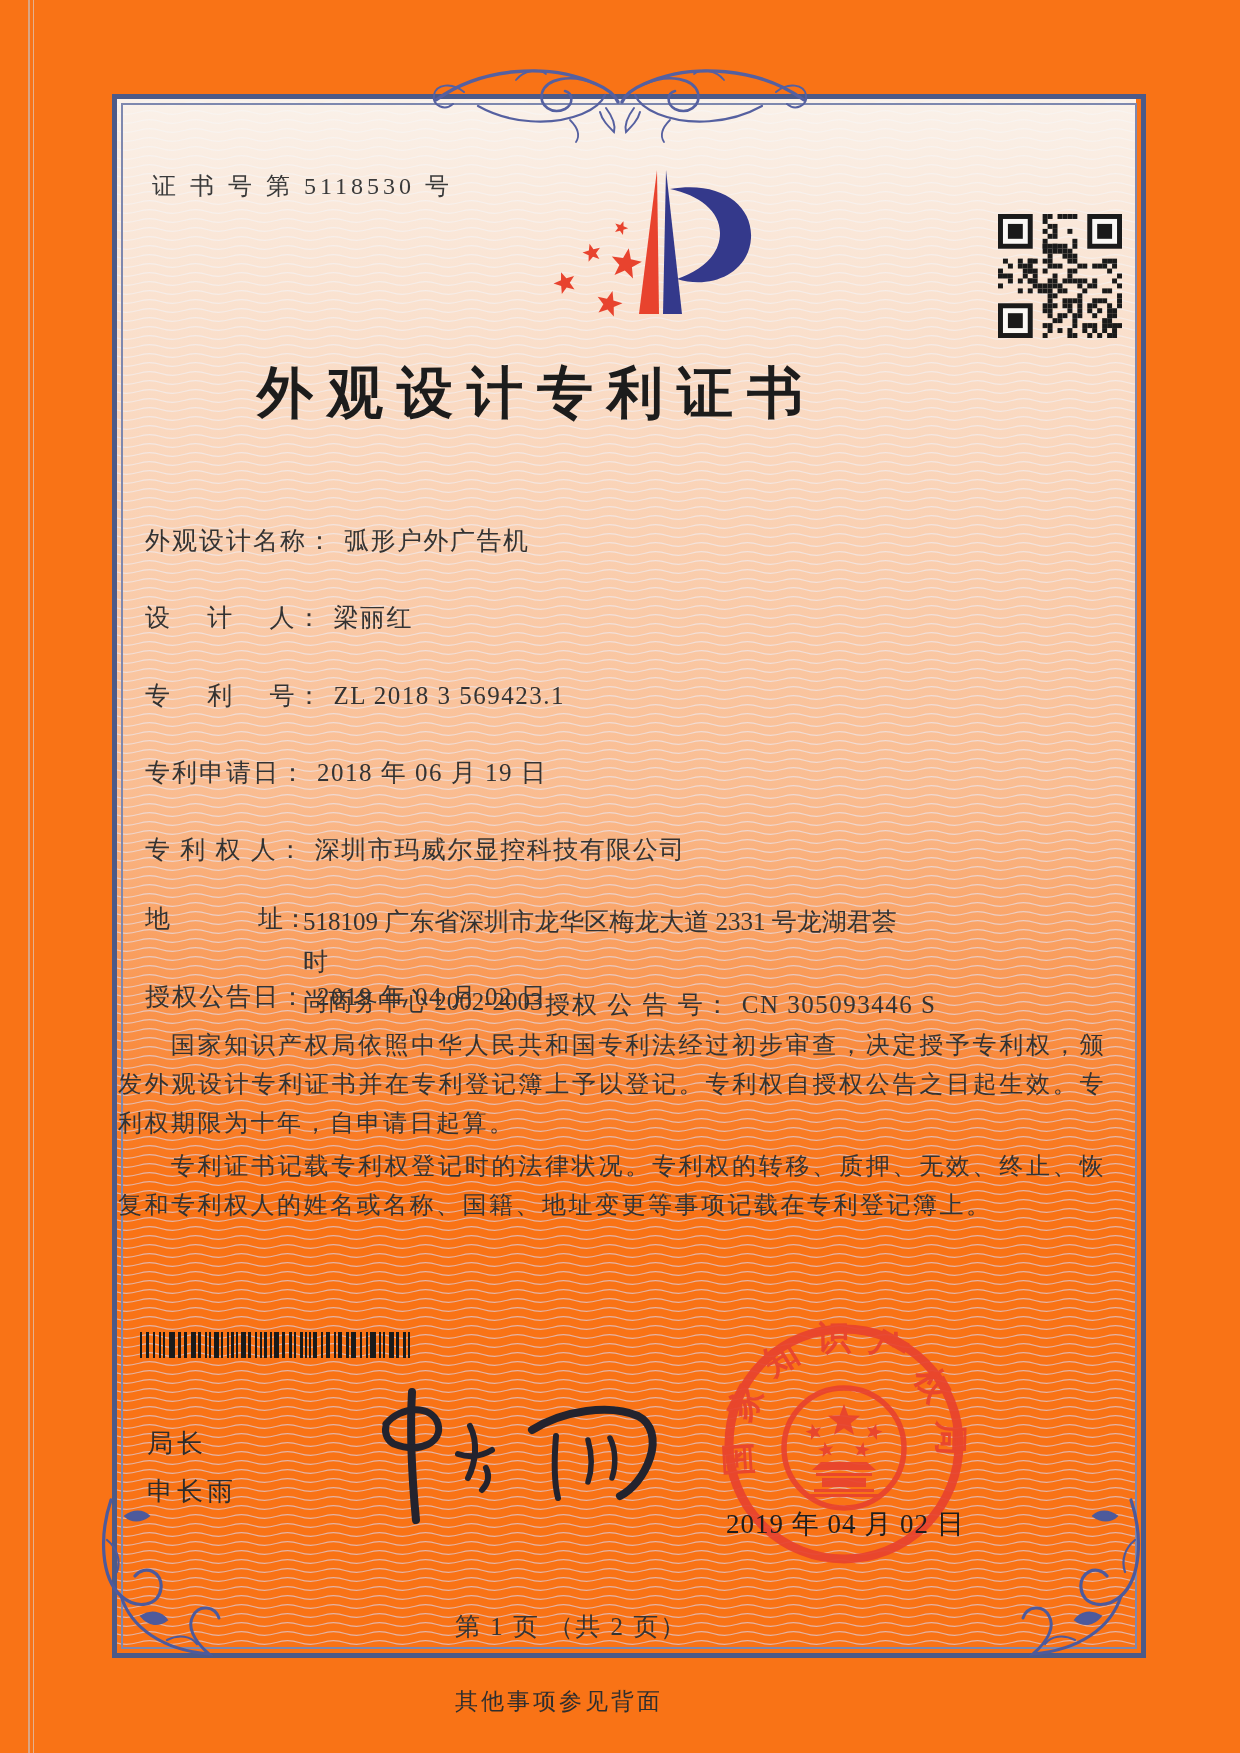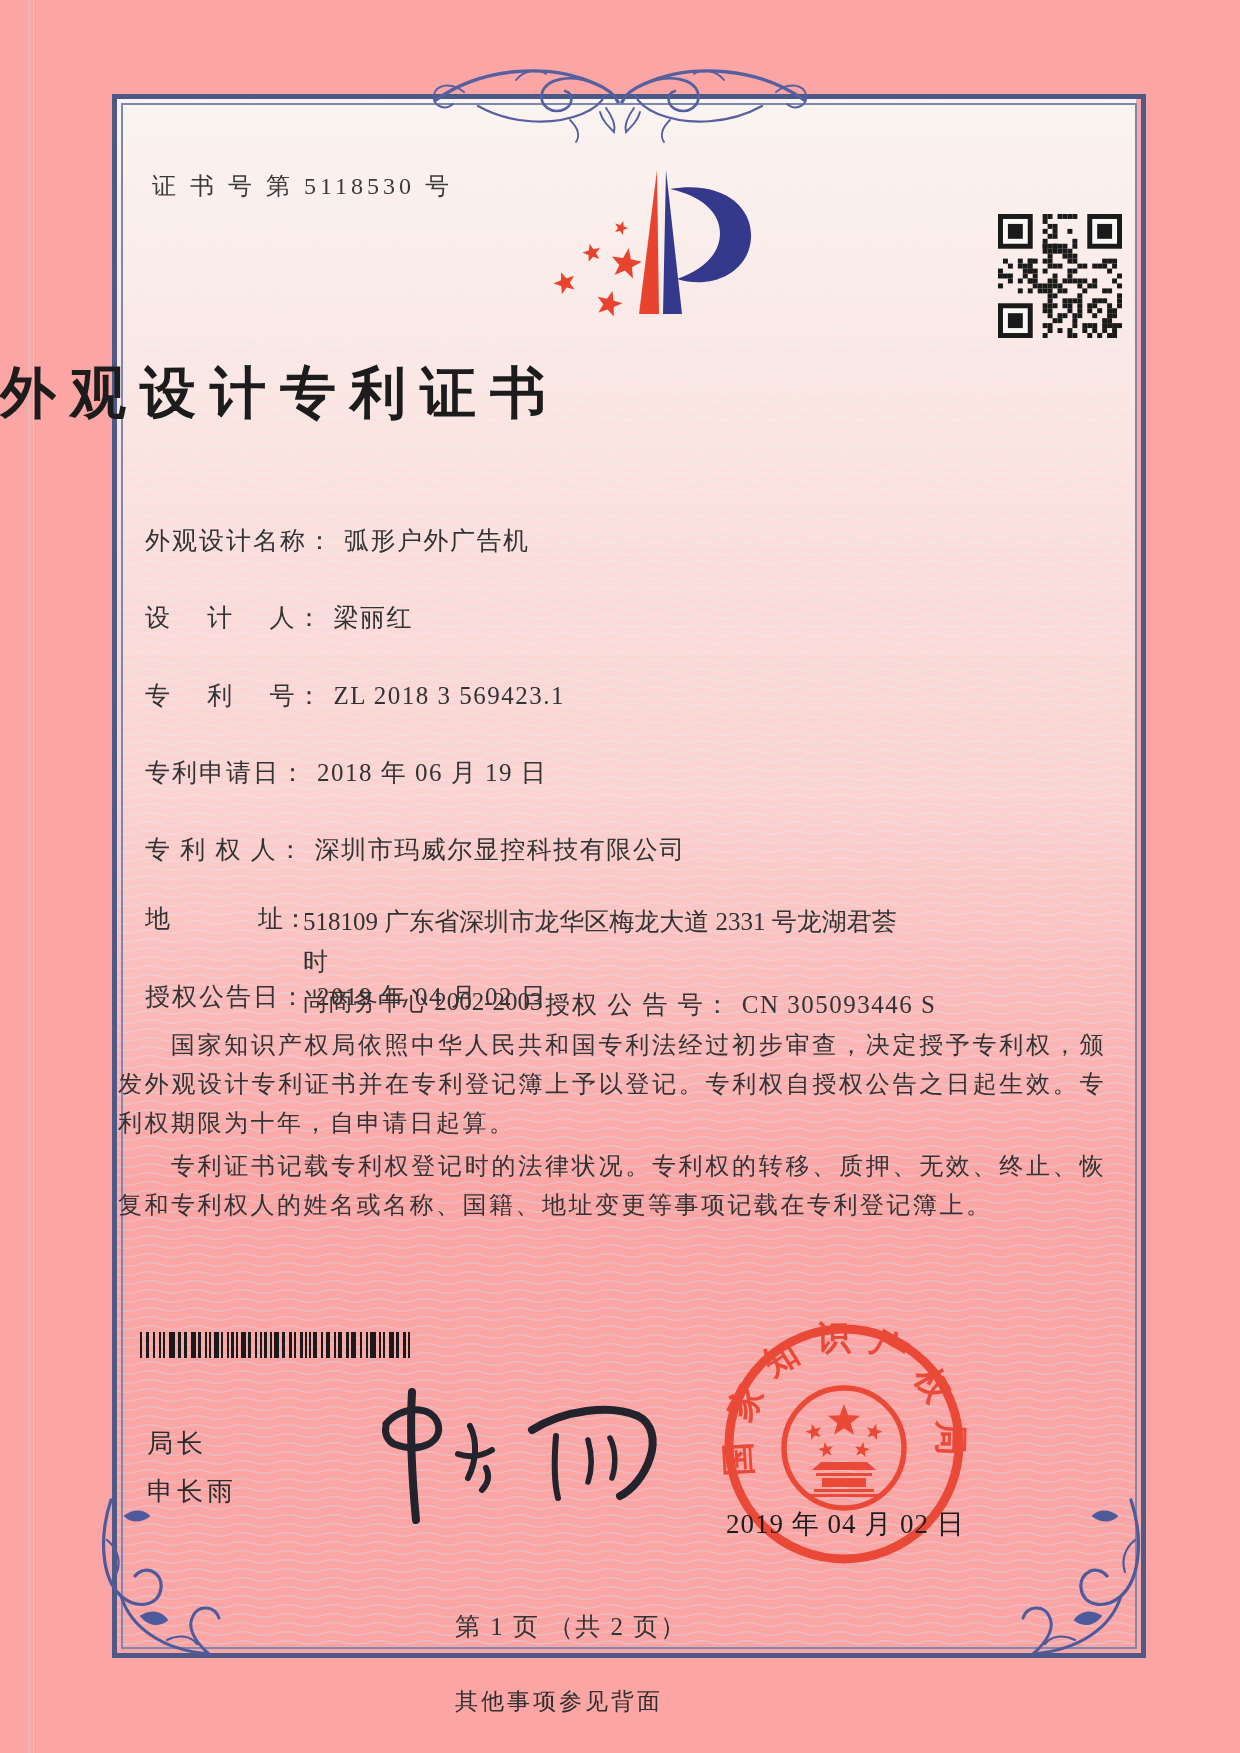--- a/index.html
+++ b/index.html
@@ -4,32 +4,32 @@
 <style>
   html,body{margin:0;padding:0;}
   body{
     width:1240px;height:1753px;position:relative;background:#fdfdfc;
     font-family:"Liberation Serif","DejaVu Serif",serif;color:#2e2e2e;
     overflow:hidden;
   }
   .scan-edge-left{position:absolute;left:28px;top:0;width:2px;height:1753px;background:#c4c6cd;opacity:.6;}
   .scan-edge-left2{position:absolute;left:33px;top:0;width:1px;height:1753px;background:#d7d8dd;opacity:.6;}
 
-  .paper{position:absolute;left:0;top:0;width:1240px;height:1753px;background:#fca5a5;}
+  .paper{position:absolute;left:0;top:0;width:1240px;height:1753px;background:#f97316;}
 
   .waves-svg{position:absolute;left:0;top:0;}
 
   .frame{position:absolute;left:112px;top:94px;width:1024px;height:1554px;border:5px solid #4d5a88;}
   .frame-inner{position:absolute;left:4px;top:4px;right:4px;bottom:4px;border:2px solid #7e88ae;}
 
   .abs{position:absolute;}
 
   .cert-no{left:152px;top:170px;font-size:24px;letter-spacing:4px;color:#3a3a3a;}
 
-  .title{left:0;top:356px;width:1074px;font-size:56px;font-weight:bold;
+  .title{left:0;top:356px;width:1074px;text-align:center;font-size:56px;font-weight:bold;
          letter-spacing:14px;color:#1c1c1c;}
 
   .field{left:145px;font-size:25px;letter-spacing:1.5px;color:#333;white-space:nowrap;}
   .field .lbl{letter-spacing:2px;}
   .field .val{margin-left:10px;}
 
   .addr{left:145px;top:902px;font-size:25px;color:#333;}
   .addr-char{position:absolute;left:0;top:0;letter-spacing:2px;}
   .addr-rest{position:absolute;left:113px;top:0;}
   .addr-val{position:absolute;left:158px;top:0;width:610px;line-height:40px;}

